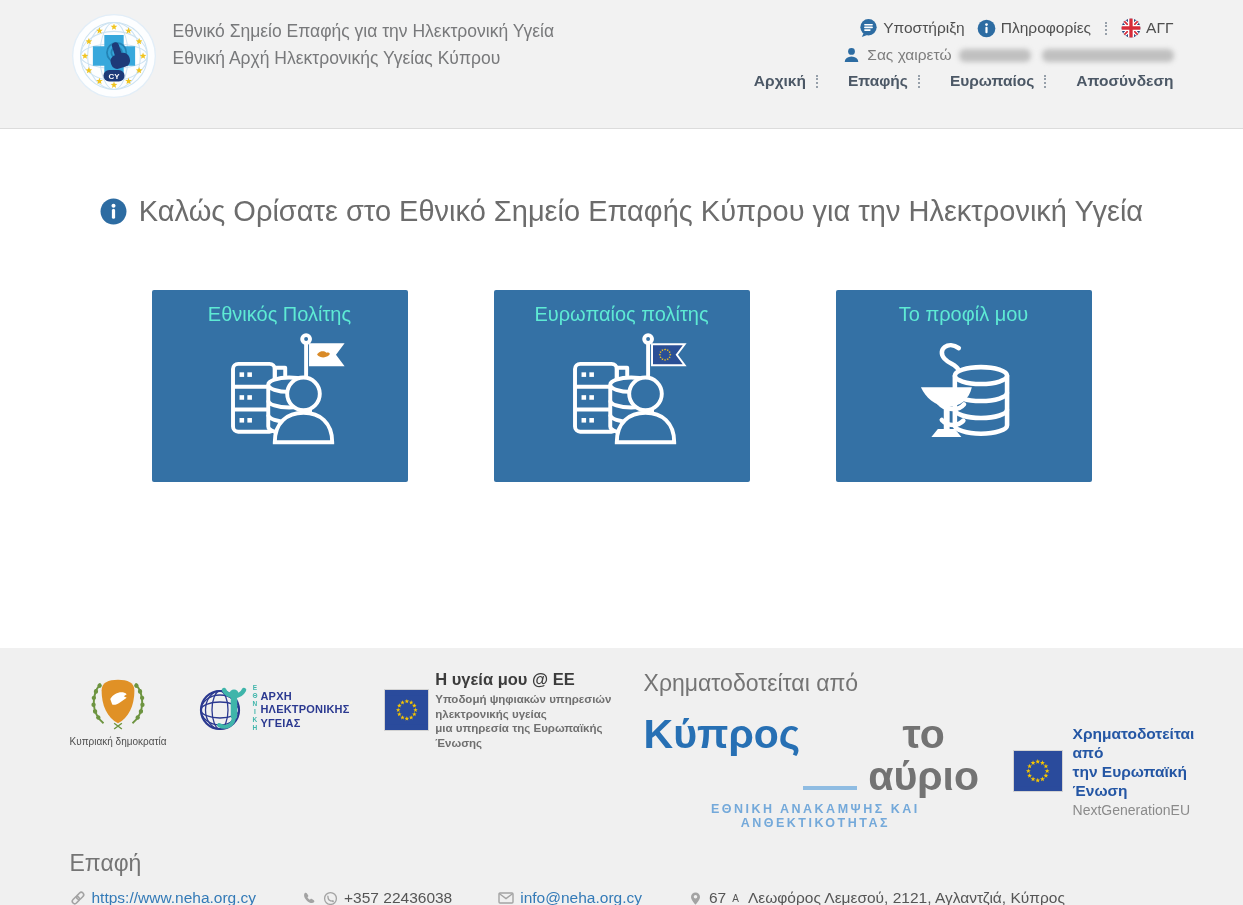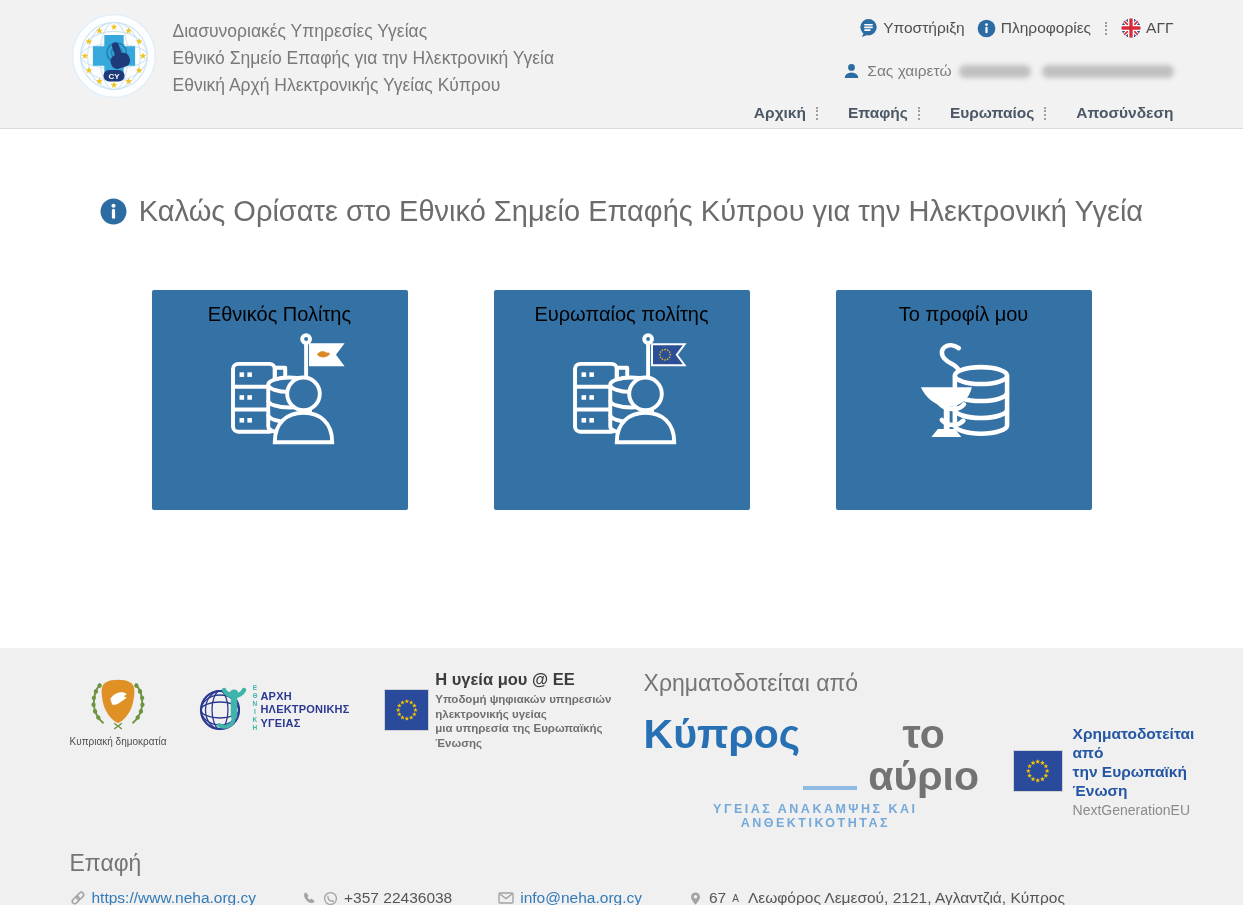--- a/index.html
+++ b/index.html
@@ -11,38 +11,38 @@
     color:#555;
   }
   .container { width:1104px; margin:0 auto; }
 
   
   .header { background:#f2f2f2; border-bottom:1px solid #dcdcdc; height:129px; }
   .header-inner { display:flex; justify-content:space-between; padding-top:12px; }
   .brand { display:flex; align-items:flex-start; gap:15px; text-decoration:none; cursor:pointer; }
   .brand-text { padding-top:6px; }
   .brand-text div { font-size:17.5px; color:#78797b; line-height:27px; white-space:nowrap; }
-  .header-right { display:flex; flex-direction:column; align-items:flex-end; gap:24px; padding-top:6px; }
+  .header-right { display:flex; flex-direction:column; align-items:flex-end; gap:8px; padding-top:6px; }
   .toprow { display:flex; align-items:center; gap:12px; font-size:15.5px; }
   .hlink { display:inline-flex; align-items:center; gap:5px; color:#4f4f4f; text-decoration:none; cursor:pointer; }
   .dots { display:inline-block; width:0; height:13px; border-left:2px dotted #97a0aa; margin:0 2px; }
   .greeting-row { display:flex; align-items:center; gap:7px; font-size:15.5px; color:#7d7d7d; }
   .blur { display:inline-block; height:13px; border-radius:6px; background:#c0c0c0; filter:blur(2.5px); vertical-align:middle; }
   .blur1 { width:72px; } .blur2 { width:132px; margin-left:4px; }
   .navrow { display:flex; align-items:center; font-size:15.5px; }
   .navrow a { color:#4c5866; font-weight:bold; text-decoration:none; cursor:pointer;margin-left:20px; }
   .navrow .dots { margin:0 10px; }
 
   
   .main { height:519px; }
   .welcome { display:flex; justify-content:center; align-items:center; gap:12px;
              margin:0; padding-top:66px; font-weight:400; }
   .welcome-text { font-size:29px; color:#6c6c6c; }
   .cards { display:flex; justify-content:center; gap:86px; margin-top:62px; }
-  .card { width:256px; height:220px; background:#3471a5; color:#000000; text-align:center;
+  .card { width:256px; height:192px; background:#3471a5; color:#5eead4; text-align:center;
           border-radius:2px; cursor:pointer; }
   .card-title { font-size:20px; margin-top:13px; }
   .card svg { margin-top:0px; }
 
   
   .footer { background:#f0f0f0; height:257px; padding-top:22px; }
   .footer h2 { font-size:23px; color:#747474; font-weight:400; margin:0 0 14px 0; }
   .footer-top { display:flex; }
   .f-left { width:52%; }
   .f-right { width:48%; }
@@ -110,21 +110,20 @@
             <circle cx="53" cy="46" r="11"></circle>
           </g>
           <g fill="#1e3a78" transform="rotate(-18 55 52)">
             <rect x="52" y="34" width="8" height="20" rx="4"></rect>
             <rect x="45" y="48" width="22" height="16" rx="7"></rect>
           </g>
           <rect x="38" y="66" width="24" height="13" rx="6.5" fill="#1e3a78"></rect>
           <text x="50" y="76" font-size="9" font-weight="bold" fill="#fff" text-anchor="middle">CY</text>
         </svg>
         <div class="brand-text">
-          <div>Διασυνοριακές Υπηρεσίες Υγείας</div>
           <div>Εθνικό Σημείο Επαφής για την Ηλεκτρονική Υγεία</div>
           <div>Εθνική Αρχή Ηλεκτρονικής Υγείας Κύπρου</div>
         </div>
       </div>
 
       <div class="header-right">
         <div class="toprow">
           <a class="hlink">
             <svg width="19" height="20" viewBox="0 0 20 20">
               <circle cx="10" cy="9.2" r="8.6" fill="#2d6ca2"></circle>
@@ -378,21 +377,21 @@
 
         <div class="f-right">
           <h2>Χρηματοδοτείται από</h2>
           <div class="logos">
             <div class="kypros">
               <div class="k-main">
                 <span class="k1">Κύπρος</span>
                 <span class="k-line"></span>
                 <span class="k2">το αύριο</span>
               </div>
-              <div class="k-sub">ΥΓΕΙΑΣ ΑΝΑΚΑΜΨΗΣ ΚΑΙ ΑΝΘΕΚΤΙΚΟΤΗΤΑΣ</div>
+              <div class="k-sub">ΕΘΝΙΚΗ ΑΝΑΚΑΜΨΗΣ ΚΑΙ ΑΝΘΕΚΤΙΚΟΤΗΤΑΣ</div>
             </div>
 
             <div class="eu-fund">
               <svg class="euflag" width="63" height="42" viewBox="0 0 63 42">
                 <rect width="63" height="42" fill="#2a4b9c"></rect>
                 <g class="star-ring">
                     <path d="M31.50,5.10L32.34,7.34L34.73,7.45L32.86,8.94L33.50,11.25L31.50,9.93L29.50,11.25L30.14,8.94L28.27,7.45L30.66,7.34Z" fill="#f7c600"></path>
                     <path d="M37.75,6.77L38.59,9.02L40.98,9.12L39.11,10.62L39.75,12.93L37.75,11.60L35.75,12.93L36.39,10.62L34.52,9.12L36.91,9.02Z" fill="#f7c600"></path>
                     <path d="M42.33,11.35L43.16,13.59L45.56,13.70L43.68,15.19L44.32,17.50L42.33,16.18L40.33,17.50L40.97,15.19L39.09,13.70L41.49,13.59Z" fill="#f7c600"></path>
                     <path d="M44.00,17.60L44.84,19.84L47.23,19.95L45.36,21.44L46.00,23.75L44.00,22.43L42.00,23.75L42.64,21.44L40.77,19.95L43.16,19.84Z" fill="#f7c600"></path>

